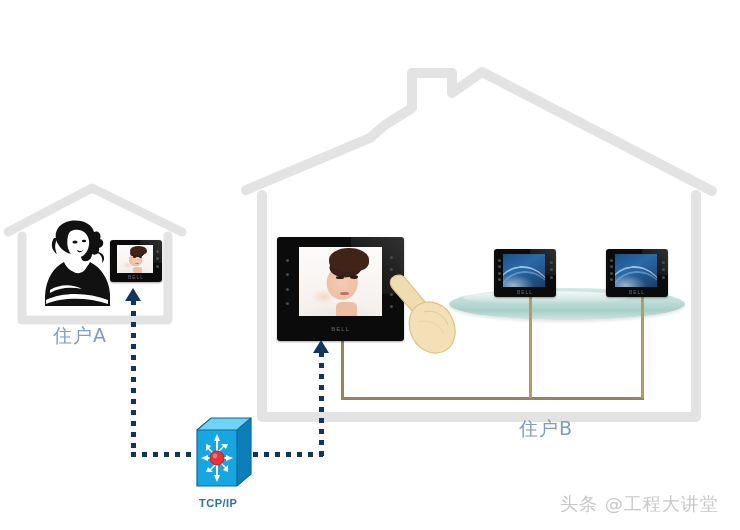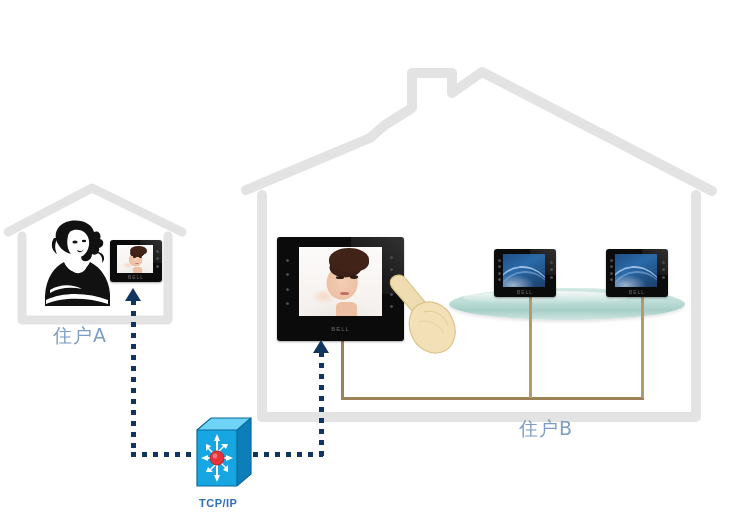--- a/index.html
+++ b/index.html
@@ -381,14 +381,15 @@
       <polygon points="35,30 28,30 30,32 23,39 24,40 31,33 33,35"></polygon>
       <polygon points="13,58 20,58 18,56 25,49 24,48 17,55 15,53"></polygon>
     </g>
 
     <circle cx="24" cy="44" r="7" fill="#e8333a" stroke="#b32028" stroke-width="1"></circle>
     <circle cx="22" cy="42" r="2.4" fill="#f2757a"></circle>
   </svg>
 
   <div class="label-tcp" style="left:199px; top:497px;">TCP/IP</div>
 
+  <div class="watermark" style="left:560px; top:492px;">头条 @工程大讲堂</div>
 
 </div>
 
 </body></html>

